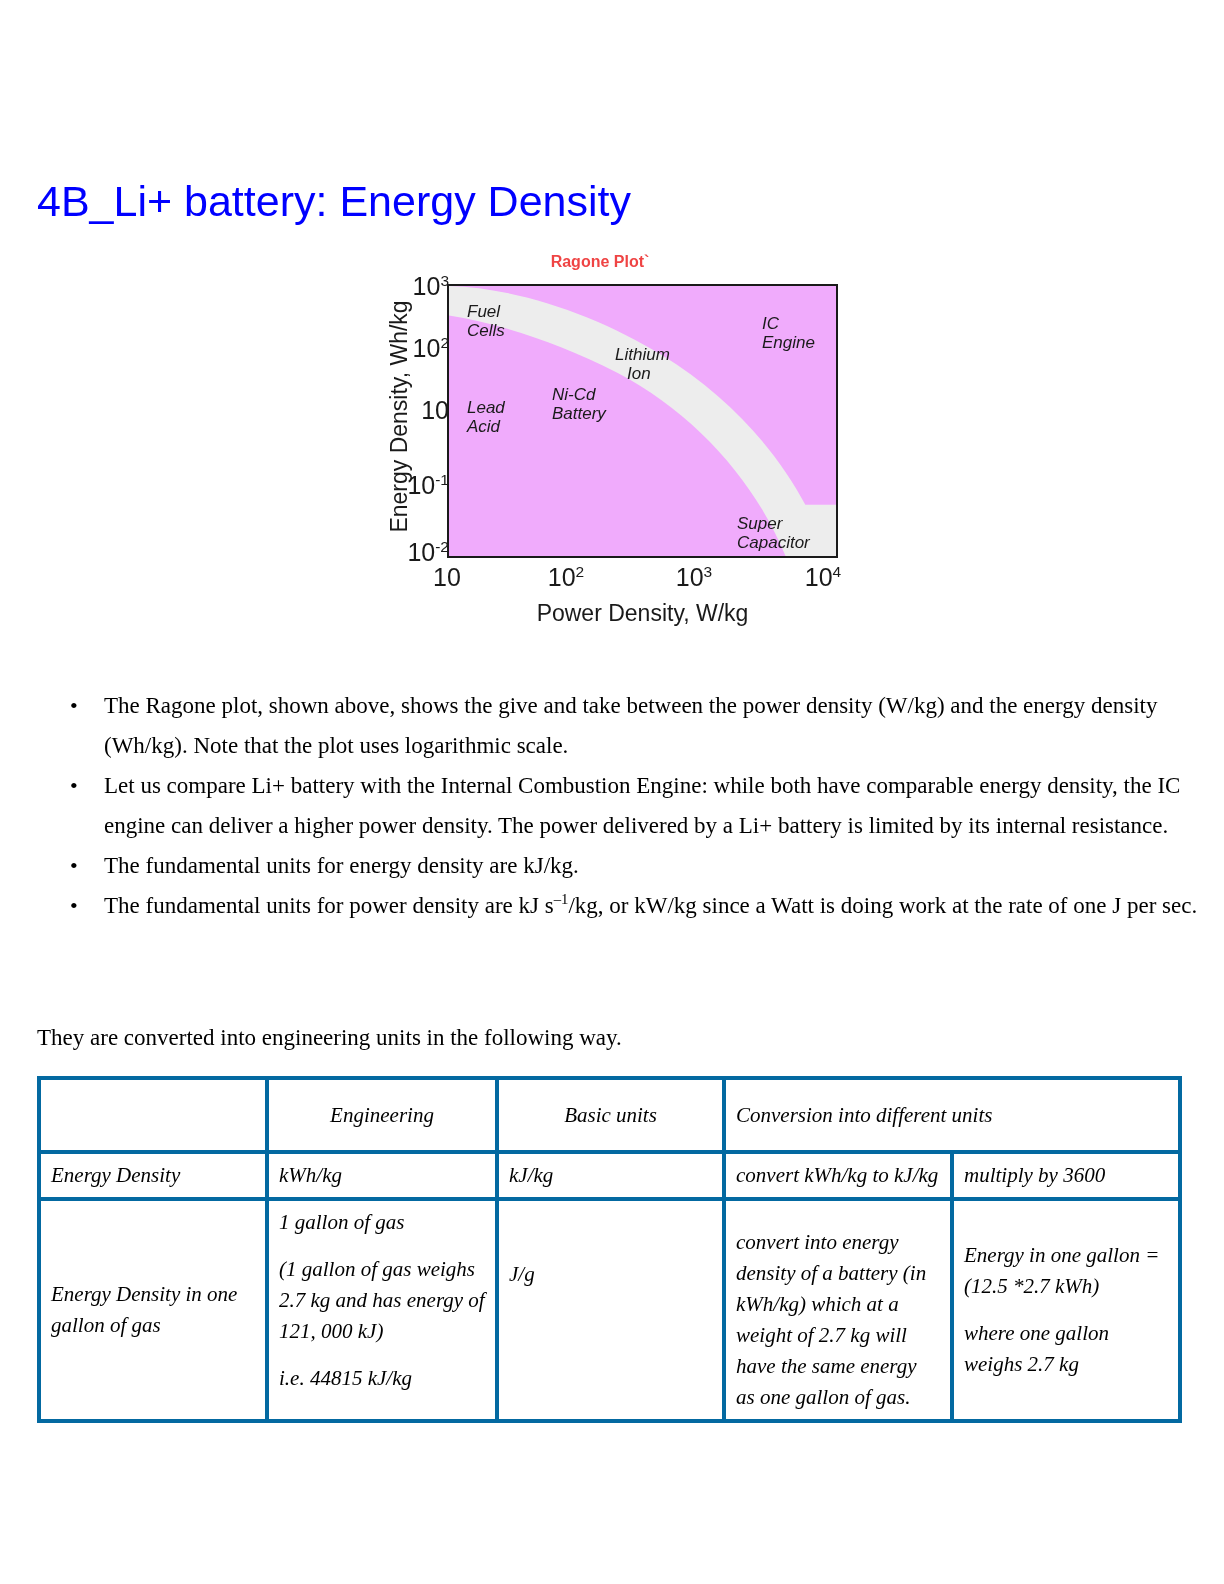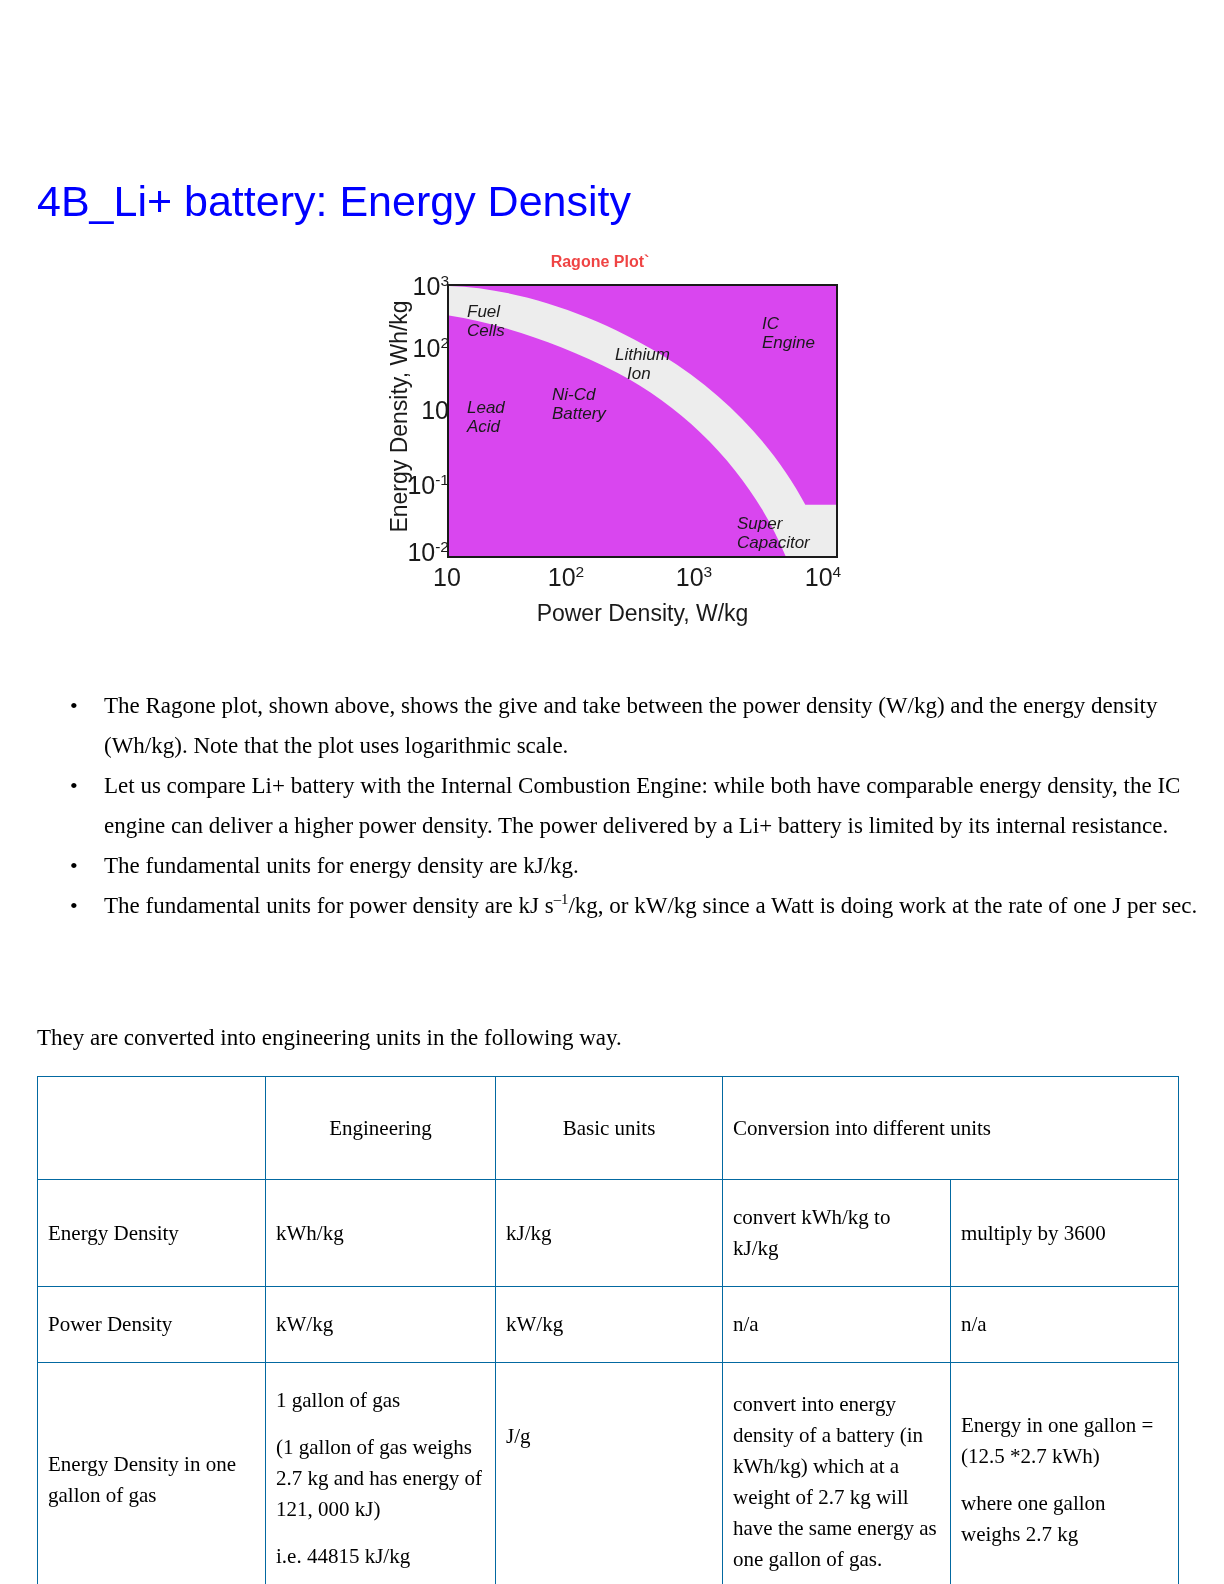--- a/index.html
+++ b/index.html
@@ -99,21 +99,21 @@
   }
   #plot-frame {
     position: absolute;
     left: 107px;
     top: 36px;
     width: 391px;
     height: 274px;
     border: 2px solid #1a1a1a;
     box-sizing: border-box;
     overflow: hidden;
-    background: #d946ef;
+    background: #f0abfc;
   }
   #band-svg {
     position: absolute;
     left: 0;
     top: 0;
     width: 100%;
     height: 100%;
     display: block;
   }
   .plot-label {
@@ -172,23 +172,24 @@
     position: absolute;
     left: 37px;
     top: 1076px;
     width: 1141px;
     border-collapse: collapse;
     table-layout: fixed;
     font-size: 21px;
     line-height: 31px;
   }
   #units-table td {
-    border: 1px solid #0369a1;
+    border: 4px solid #0369a1;
     vertical-align: middle;
-    padding: 22px 10px;
+    padding: 6px 10px;
+    font-style: italic;
   }
   #units-table td.top-align { vertical-align: top; }
   #units-table tr.header-row td {
     text-align: center;
     vertical-align: middle;
     height: 58px;
   }
   #units-table tr.header-row td.left-head { text-align: left; }
   .cell-para { margin: 0 0 16px 0; }
   .cell-para:last-child { margin-bottom: 0; }
@@ -332,27 +333,20 @@
     <td>
       <span class="cell-para">convert kWh/kg to</span>
       <span class="cell-para">kJ/kg</span>
     </td>
     <td>
       <span class="cell-para">multiply by</span>
       <span class="cell-para">3600</span>
     </td>
   </tr>
 
-  <tr>
-    <td>Power Density</td>
-    <td>kW/kg</td>
-    <td>kW/kg</td>
-    <td>n/a</td>
-    <td>n/a</td>
-  </tr>
 
   <tr>
     <td>Energy Density in one gallon of gas</td>
     <td class="top-align">
       <p class="cell-para">1 gallon of gas</p>
       <p class="cell-para">(1 gallon of gas weighs 2.7 kg and has energy of 121, 000 kJ)</p>
       <p class="cell-para">i.e.  44815 kJ/kg</p>
     </td>
     <td class="top-align" style="padding-top:58px;">J/g</td>
     <td class="top-align" style="padding-top:26px;">convert into energy density of a battery (in kWh/kg) which at a weight of 2.7 kg will have the same energy as one gallon of gas.</td>

